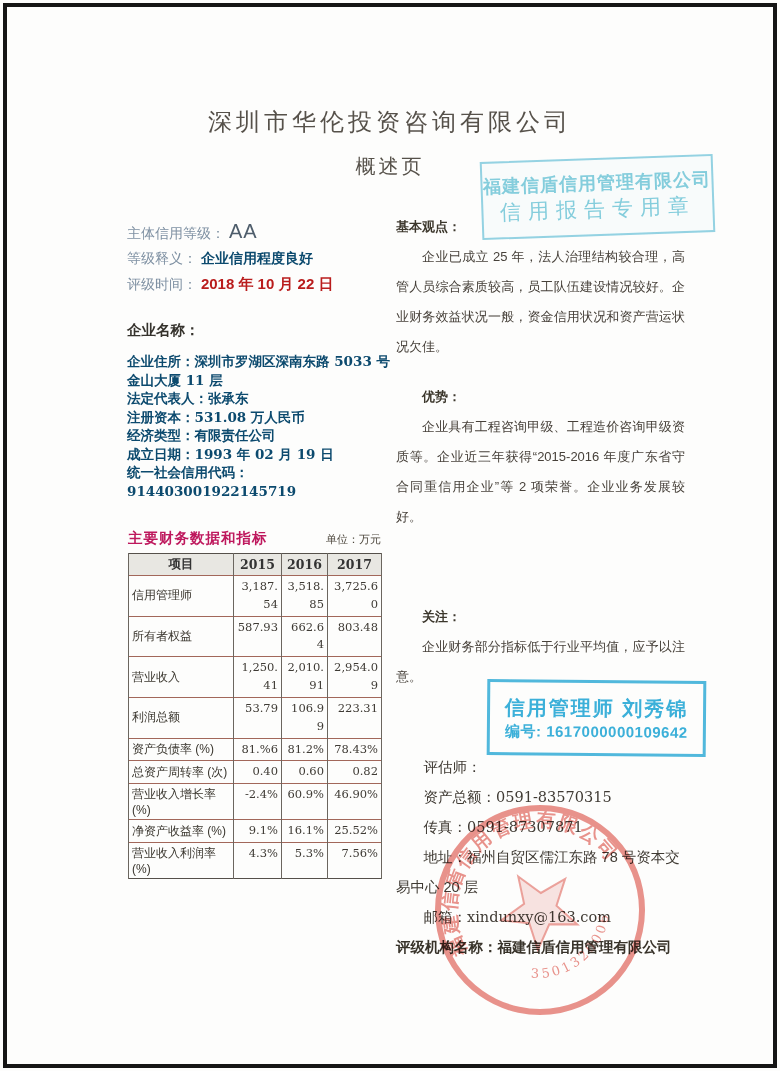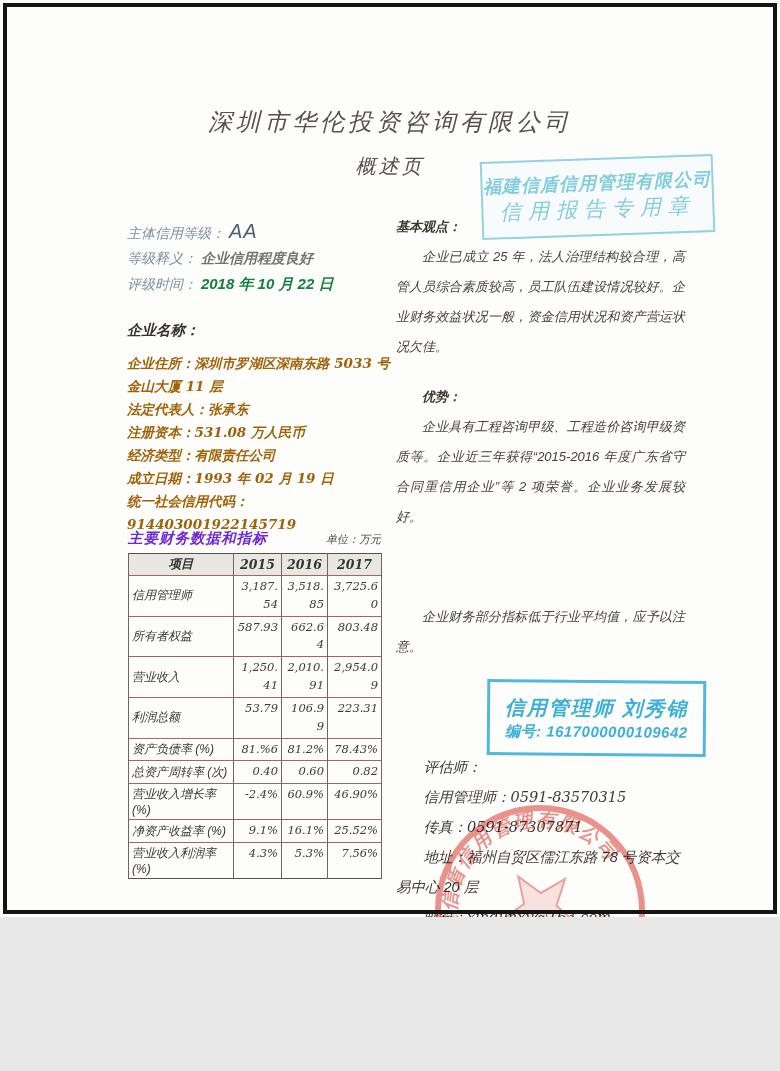--- a/index.html
+++ b/index.html
@@ -1,39 +1,39 @@
 <!DOCTYPE html>
 <html><head>
 <meta charset="utf-8">
 <style>
   html,body{margin:0;padding:0;background:#e8e8e8;}
-  .page{position:relative;width:780px;height:917px;background:#fdfdfc;margin:0 auto;
-        font-family:"Liberation Sans",sans-serif;color:#3c3832;overflow:hidden;font-style:italic;}
+  .page{position:relative;width:780px;height:1071px;background:#fdfdfc;margin:0 auto;
+        font-family:"Liberation Sans",sans-serif;color:#3c3832;overflow:hidden;}
   .frame{position:absolute;inset:3px;border:4px solid #151515;pointer-events:none;z-index:5;}
 
   .doc-title{position:absolute;top:106px;left:0;width:100%;text-align:center;
              font-size:24px;letter-spacing:4px;color:#56514a;font-weight:500;}
   .doc-subtitle{position:absolute;top:153px;left:0;width:100%;text-align:center;
                 font-size:20px;letter-spacing:3px;color:#56514a;font-weight:500;}
 
   
   .rating{position:absolute;left:127px;top:219px;width:270px;font-size:14px;line-height:25px;}
   .rating .lbl{color:#7e90a2;}
   .rating .grade{font-size:20px;color:#4e5d6b;letter-spacing:1px;}
-  .rating .val{font-weight:bold;color:#737373;}
-  .rating .val2{font-weight:bold;color:#15803d;font-size:15px;}
+  .rating .val{font-weight:bold;color:#0c4a6e;}
+  .rating .val2{font-weight:bold;color:#b91c1c;font-size:15px;}
 
   .company-name{position:absolute;left:127px;top:321px;font-size:14.5px;font-weight:bold;color:#35322c;}
   .company-info{position:absolute;left:127px;top:352px;width:266px;font-size:13.5px;
-                line-height:23px;font-weight:bold;color:#a16207;}
+                line-height:18px;font-weight:bold;color:#0c4a6e;}
   .company-info .num{font-family:"DejaVu Serif",serif;font-weight:bold;}
 
   .fin-caption{position:absolute;left:128px;top:529px;width:253px;display:flex;
                justify-content:space-between;align-items:baseline;}
-  .fin-title{font-size:14.5px;font-weight:bold;letter-spacing:1px;color:#6d28d9;}
+  .fin-title{font-size:14.5px;font-weight:bold;letter-spacing:1px;color:#be185d;}
   .fin-unit{font-size:11px;color:#4c463c;margin-left:43px;}
 
   table.fin{position:absolute;left:128px;top:553px;width:253px;border-collapse:collapse;
             font-size:11.5px;color:#3e3a34;table-layout:fixed;}
   table.fin th,table.fin td{border-left:1px solid #6b665f;border-right:1px solid #6b665f;
             border-top:1px solid #a2675a;padding:2px 3px;}
   table.fin{border:1.5px solid #55504a;}
   table.fin th{background:#e8e7e2;font-weight:bold;font-size:12.5px;border-top:none;
                font-family:"DejaVu Serif",serif;color:#333;}
   table.fin td.lab{font-size:12px;text-align:left;vertical-align:middle;color:#3a362e;}
@@ -195,34 +195,35 @@
     <div class="rc-title">基本观点：</div>
     <div class="rc-text">企业已成立 25 年，法人治理结构较合理，高管人员综合素质较高，员工队伍建设情况较好。企业财务效益状况一般，资金信用状况和资产营运状况欠佳。</div>
   </div>
 
   <div class="rc" style="top:382px">
     <div class="rc-title ind">优势：</div>
     <div class="rc-text">企业具有工程咨询甲级、工程造价咨询甲级资质等。企业近三年获得“2015-2016 年度广东省守合同重信用企业”等 2 项荣誉。企业业务发展较好。</div>
   </div>
 
   <div class="rc" style="top:602px">
+    <div class="rc-title ind">关注：</div>
     <div class="rc-text">企业财务部分指标低于行业平均值，应予以注意。</div>
   </div>
 
   <div class="stamp-manager">
     <div class="l1">信用管理师  刘秀锦</div>
     <div class="l2">编号: 1617000000109642</div>
   </div>
 
   <div class="contact">
     <div class="line">
       <span>评估师：</span>
     </div>
     <div class="line">
-      <span>信用管理师：</span><span class="numv">0591-83570315</span>
+      <span>资产总额：</span><span class="numv">0591-83570315</span>
     </div>
     <div class="line">
       <span>传真：</span><span class="numv">0591-87307871</span>
     </div>
     <div class="line">
       <span>地址：</span><span>福州自贸区儒江东路 78 号资本交易中心 20 层</span>
     </div>
     <div class="line">
       <span>邮箱：</span><span class="numv">xindunxy@163.com</span>
     </div>

